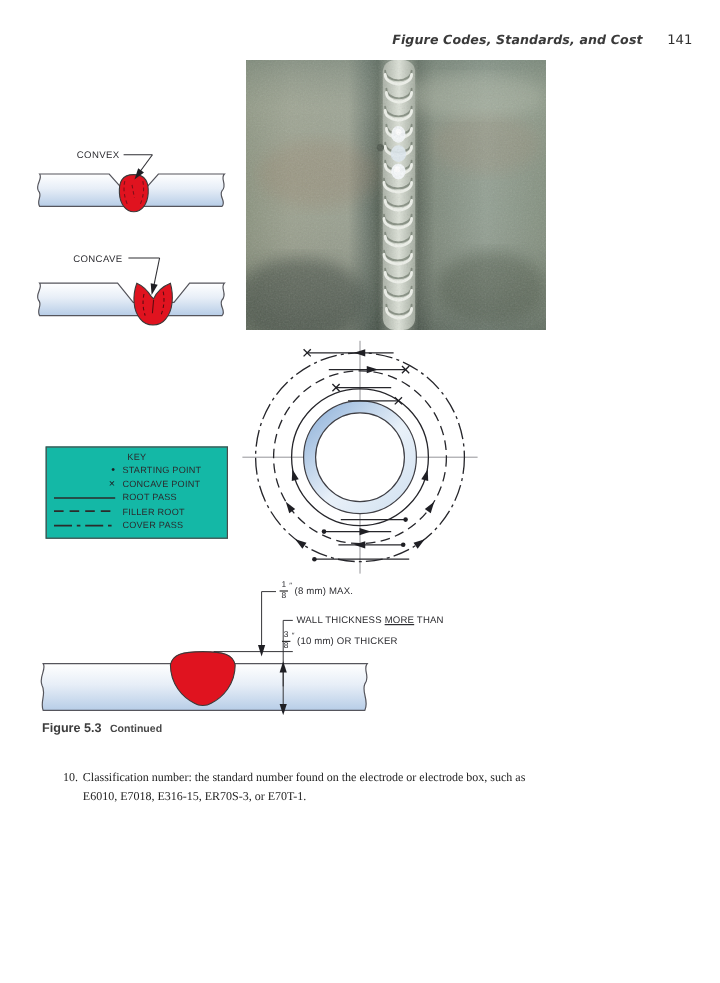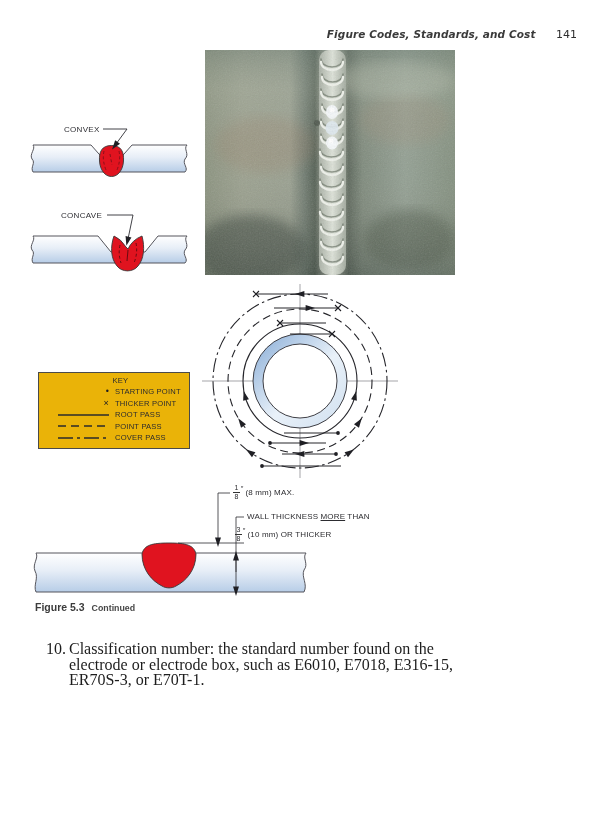--- a/index.html
+++ b/index.html
@@ -11,41 +11,41 @@
   
   .header{position:absolute;top:24px;left:0;right:23px;text-align:right;white-space:nowrap;}
   .header .title{font-family:"DejaVu Sans",sans-serif;font-style:italic;font-weight:600;font-size:10.5px;color:#3a3a3a;letter-spacing:.1px;}
   .header .pagenum{font-family:"DejaVu Sans",sans-serif;font-weight:normal;font-size:11px;color:#2e2e2e;margin-left:16px;}
   
   .abs{position:absolute;}
   svg text{font-family:"Liberation Sans",sans-serif;}
   
   .key-box{
     position:absolute;left:38px;top:372px;width:152px;box-sizing:border-box;
-    border:1px solid #4a4a4a;background:#eab308;padding:3px 5px 4px 18px;
+    border:1px solid #4a4a4a;background:#14b8a6;padding:3px 5px 4px 5px;
     font-size:7.6px;color:#2b2b2e;letter-spacing:.2px;
   }
   .key-title{text-align:center;margin-bottom:1px;}
   .key-row{display:flex;align-items:center;height:11.5px;}
   .key-sym{width:58px;display:flex;justify-content:flex-end;align-items:center;padding-right:6px;box-sizing:border-box;}
   .key-sym .glyph{font-size:9px;line-height:1;color:#1d1d22;}
   .key-label{flex:1;}
   
   .dimlabel{position:absolute;font-size:8px;color:#2c2c30;white-space:nowrap;display:flex;align-items:center;letter-spacing:.15px;}
   .frac{display:inline-flex;flex-direction:column;align-items:center;line-height:1;font-size:7px;margin-right:1px;}
   .frac .num{border-bottom:0.8px solid #333;padding:0 1.5px 0.5px 1.5px;}
   .frac .den{padding-top:0.5px;}
   .inchmark{font-size:6.5px;vertical-align:top;position:relative;top:-4px;margin-right:2px;}
   .u-line{text-decoration:underline;}
   
   .caption{position:absolute;left:35px;top:597px;white-space:nowrap;}
   .caption .fig{font-weight:bold;font-size:10.5px;color:#3c3c3c;}
   .caption .cont{font-weight:bold;font-size:8.8px;color:#474747;margin-left:7px;}
   
-  .body-list{position:absolute;left:46px;top:641px;width:416px;font-family:"Liberation Serif",serif;font-size:16px;line-height:15.6px;color:#1d1d1d;}
+  .body-list{position:absolute;left:46px;top:641px;width:416px;font-family:"Liberation Serif",serif;font-size:10px;line-height:15.6px;color:#1d1d1d;}
   .body-item{display:flex;margin:0;}
   .body-num{width:19px;text-align:right;padding-right:4px;flex:none;}
   .body-text{flex:1;}
 </style>
 </head>
 <body>
 
 <div class="page">
 
   <svg width="0" height="0" style="position:absolute" aria-hidden="true">
@@ -254,37 +254,37 @@
     <div class="key-row">
       <span class="key-sym">
           <span class="glyph">•</span>
         </span>
       <span class="key-label">STARTING POINT</span>
     </div>
     <div class="key-row">
       <span class="key-sym">
           <span class="glyph">×</span>
         </span>
-      <span class="key-label">THICKER POINT</span>
+      <span class="key-label">CONCAVE POINT</span>
     </div>
     <div class="key-row">
       <span class="key-sym">
         <svg width="54" height="6">
             <line x1="1" y1="3" x2="53" y2="3" stroke="#2b2b2b" stroke-width="1.4"></line>
           </svg>
       </span>
       <span class="key-label">ROOT PASS</span>
     </div>
     <div class="key-row">
       <span class="key-sym">
         <svg width="54" height="6">
             <line x1="1" y1="3" x2="53" y2="3" stroke="#2b2b2b" stroke-width="1.4" stroke-dasharray="8 5"></line>
           </svg>
       </span>
-      <span class="key-label">POINT PASS</span>
+      <span class="key-label">FILLER ROOT</span>
     </div>
     <div class="key-row">
       <span class="key-sym">
         <svg width="54" height="6">
             <line x1="1" y1="3" x2="53" y2="3" stroke="#2b2b2b" stroke-width="1.4" stroke-dasharray="15 4 3 4"></line>
           </svg>
       </span>
       <span class="key-label">COVER PASS</span>
     </div>
   </div>

